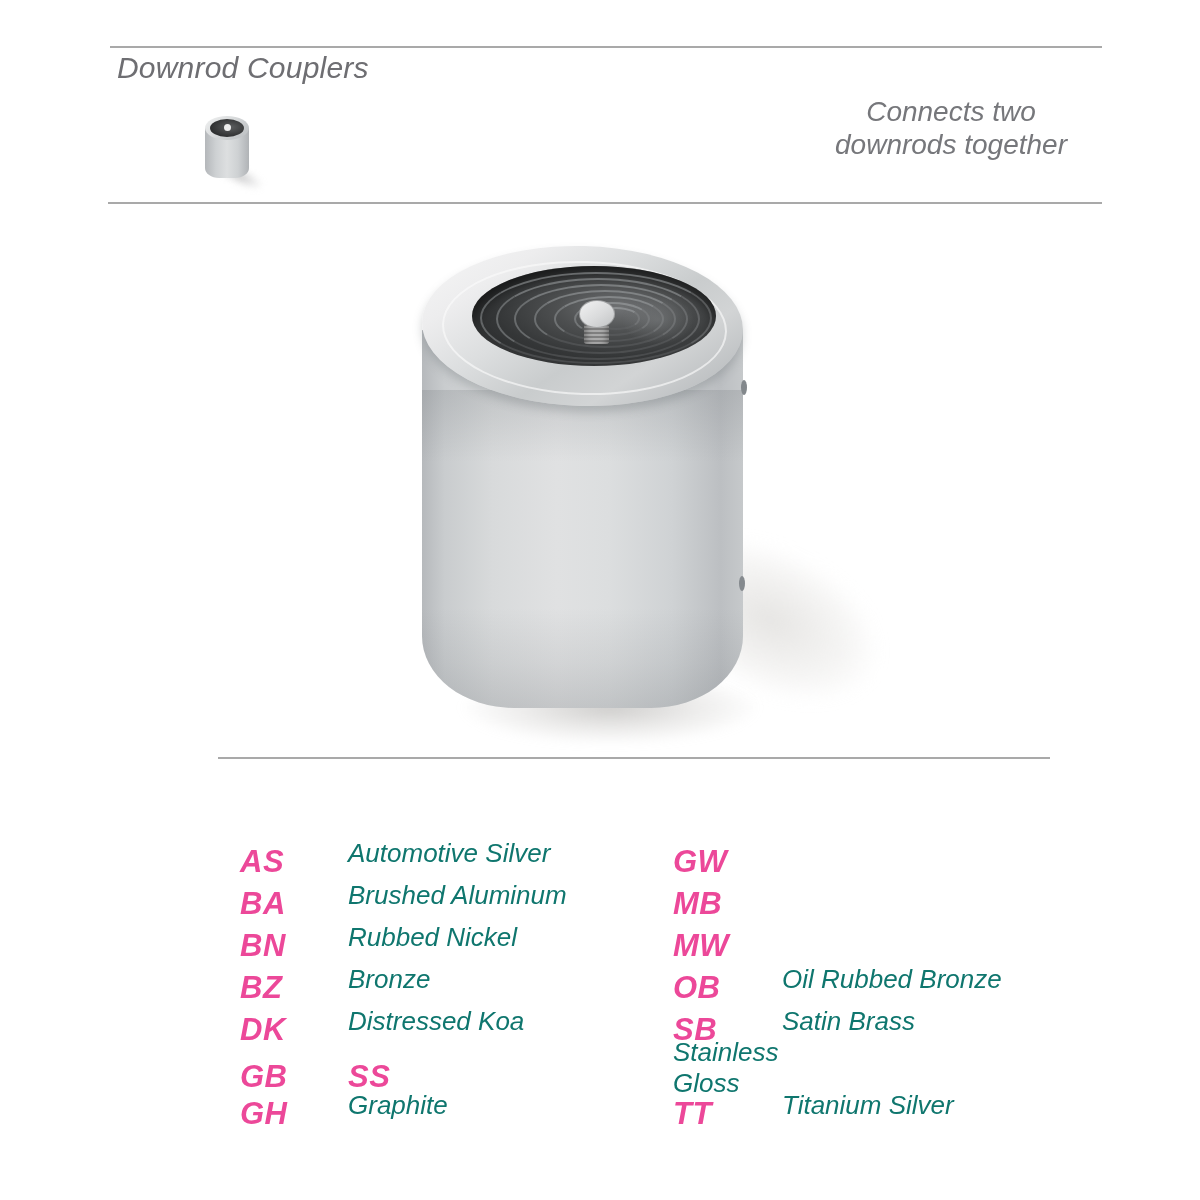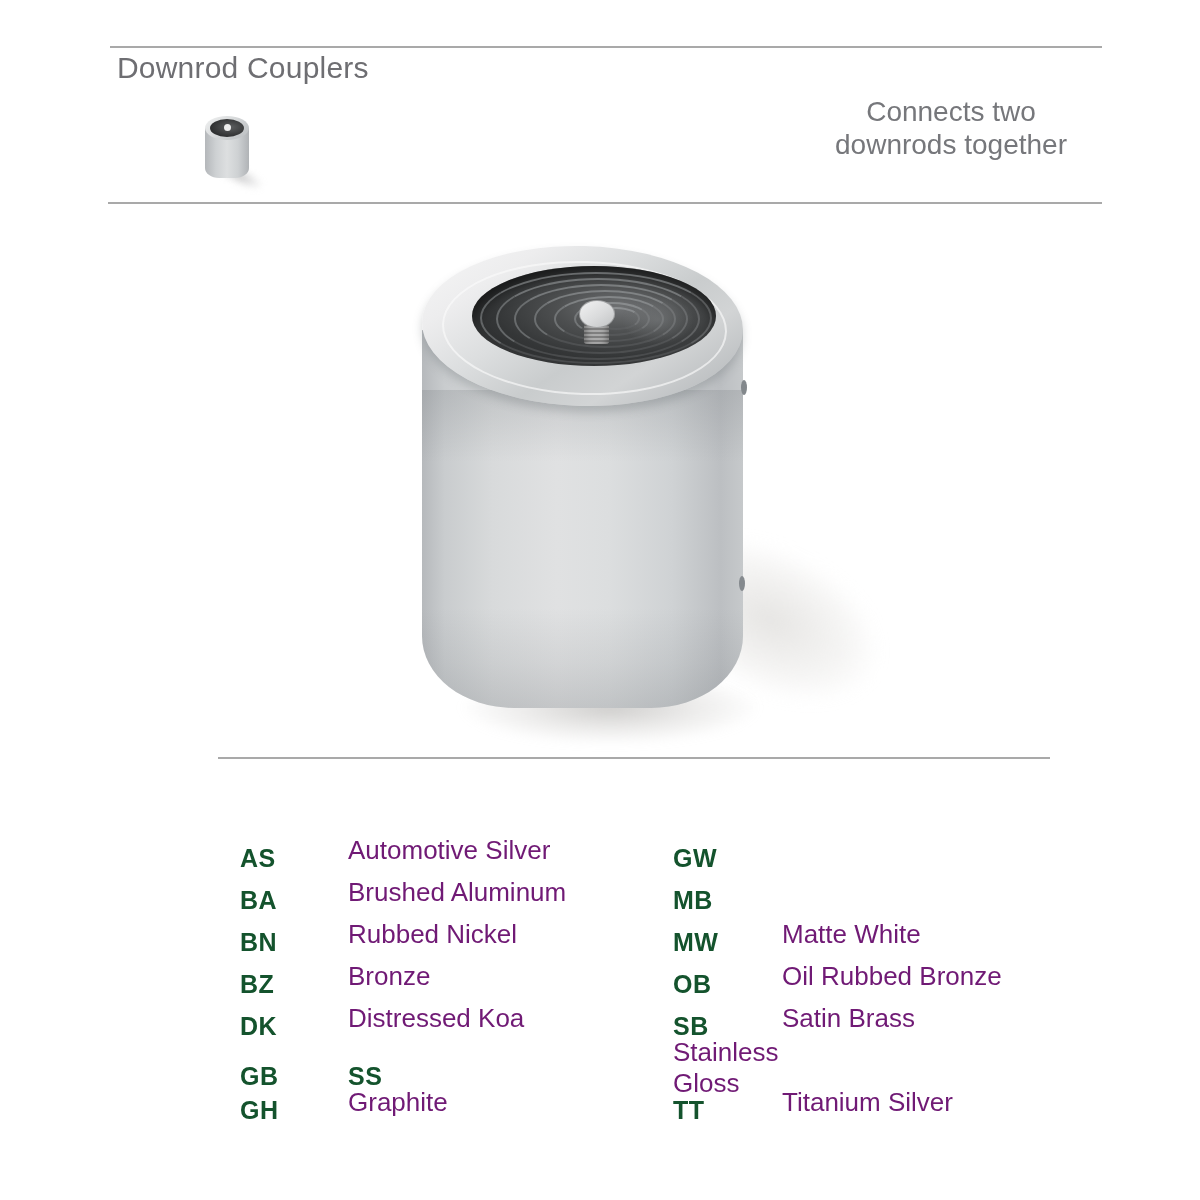--- a/index.html
+++ b/index.html
@@ -1,18 +1,19 @@
 <!DOCTYPE html>
 <html><head>
 <meta charset="utf-8">
 <style>
   html,body{margin:0;padding:0;background:#fff;}
   .canvas{
     position:relative;width:1200px;height:1128px;background:#ffffff;overflow:hidden;
     font-family:"Liberation Sans","DejaVu Sans",sans-serif;
+    font-style:italic;
   }
   
   .divider{position:absolute;height:2px;background:#a9a9a9;}
   .divider-top{left:110px;top:46px;width:992px;}
   .divider-header-bottom{left:108px;top:202px;width:994px;}
   .divider-table-top{left:218px;top:757px;width:832px;}
   .divider-bottom{left:220px;top:1159px;width:830px;}
   
   .page-title{position:absolute;left:117px;top:51px;font-size:30px;line-height:34px;color:#6e6e72;letter-spacing:.2px;}
   .caption{position:absolute;left:819px;top:95px;width:264px;font-size:28px;line-height:33px;color:#76777b;text-align:center;}
@@ -70,22 +71,22 @@
     background:radial-gradient(closest-side,rgba(140,143,145,.4),transparent);}
   .pin-shaft{left:174px;top:78px;width:25px;height:26px;border-radius:3px;z-index:7;
     background:repeating-linear-gradient(180deg,#ababab 0 2px,#7f7f7f 2px 4px);
     box-shadow:inset 6px 0 6px -4px rgba(0,0,0,.35),inset -6px 0 6px -4px rgba(0,0,0,.35);}
   .pin-top{left:169px;top:60px;width:34px;height:26px;border-radius:50%;z-index:8;
     background:linear-gradient(145deg,#f2f2f2,#dadbdc 55%,#c2c4c5);
     border:1px solid rgba(120,122,124,.6);}
   
   .finishes{position:absolute;left:240px;top:827px;width:830px;}
   .f-row{display:grid;grid-template-columns:108px 325px 109px 1fr;height:42px;align-items:center;}
-  .f-code{font-weight:bold;font-size:25px;color:#14532d;letter-spacing:.5px;margin-top:17px;}
-  .f-name{font-size:26px;color:#701a75;}
+  .f-code{font-weight:bold;font-size:31px;color:#ec4899;letter-spacing:.5px;margin-top:17px;}
+  .f-name{font-size:26px;color:#0f766e;}
 </style>
 </head>
 <body>
 
 <div class="canvas">
 
   <div class="divider divider-top"></div>
 
   <div class="page-title">Downrod Couplers</div>
 
@@ -135,21 +136,20 @@
     </div>
     <div class="f-row">
       <div class="f-code">BA</div>
       <div class="f-name">Brushed Aluminum</div>
       <div class="f-code">MB</div>
     </div>
     <div class="f-row">
       <div class="f-code">BN</div>
       <div class="f-name">Rubbed Nickel</div>
       <div class="f-code">MW</div>
-      <div class="f-name">Matte White</div>
     </div>
     <div class="f-row">
       <div class="f-code">BZ</div>
       <div class="f-name">Bronze</div>
       <div class="f-code">OB</div>
       <div class="f-name">Oil Rubbed Bronze</div>
     </div>
     <div class="f-row">
       <div class="f-code">DK</div>
       <div class="f-name">Distressed Koa</div>

